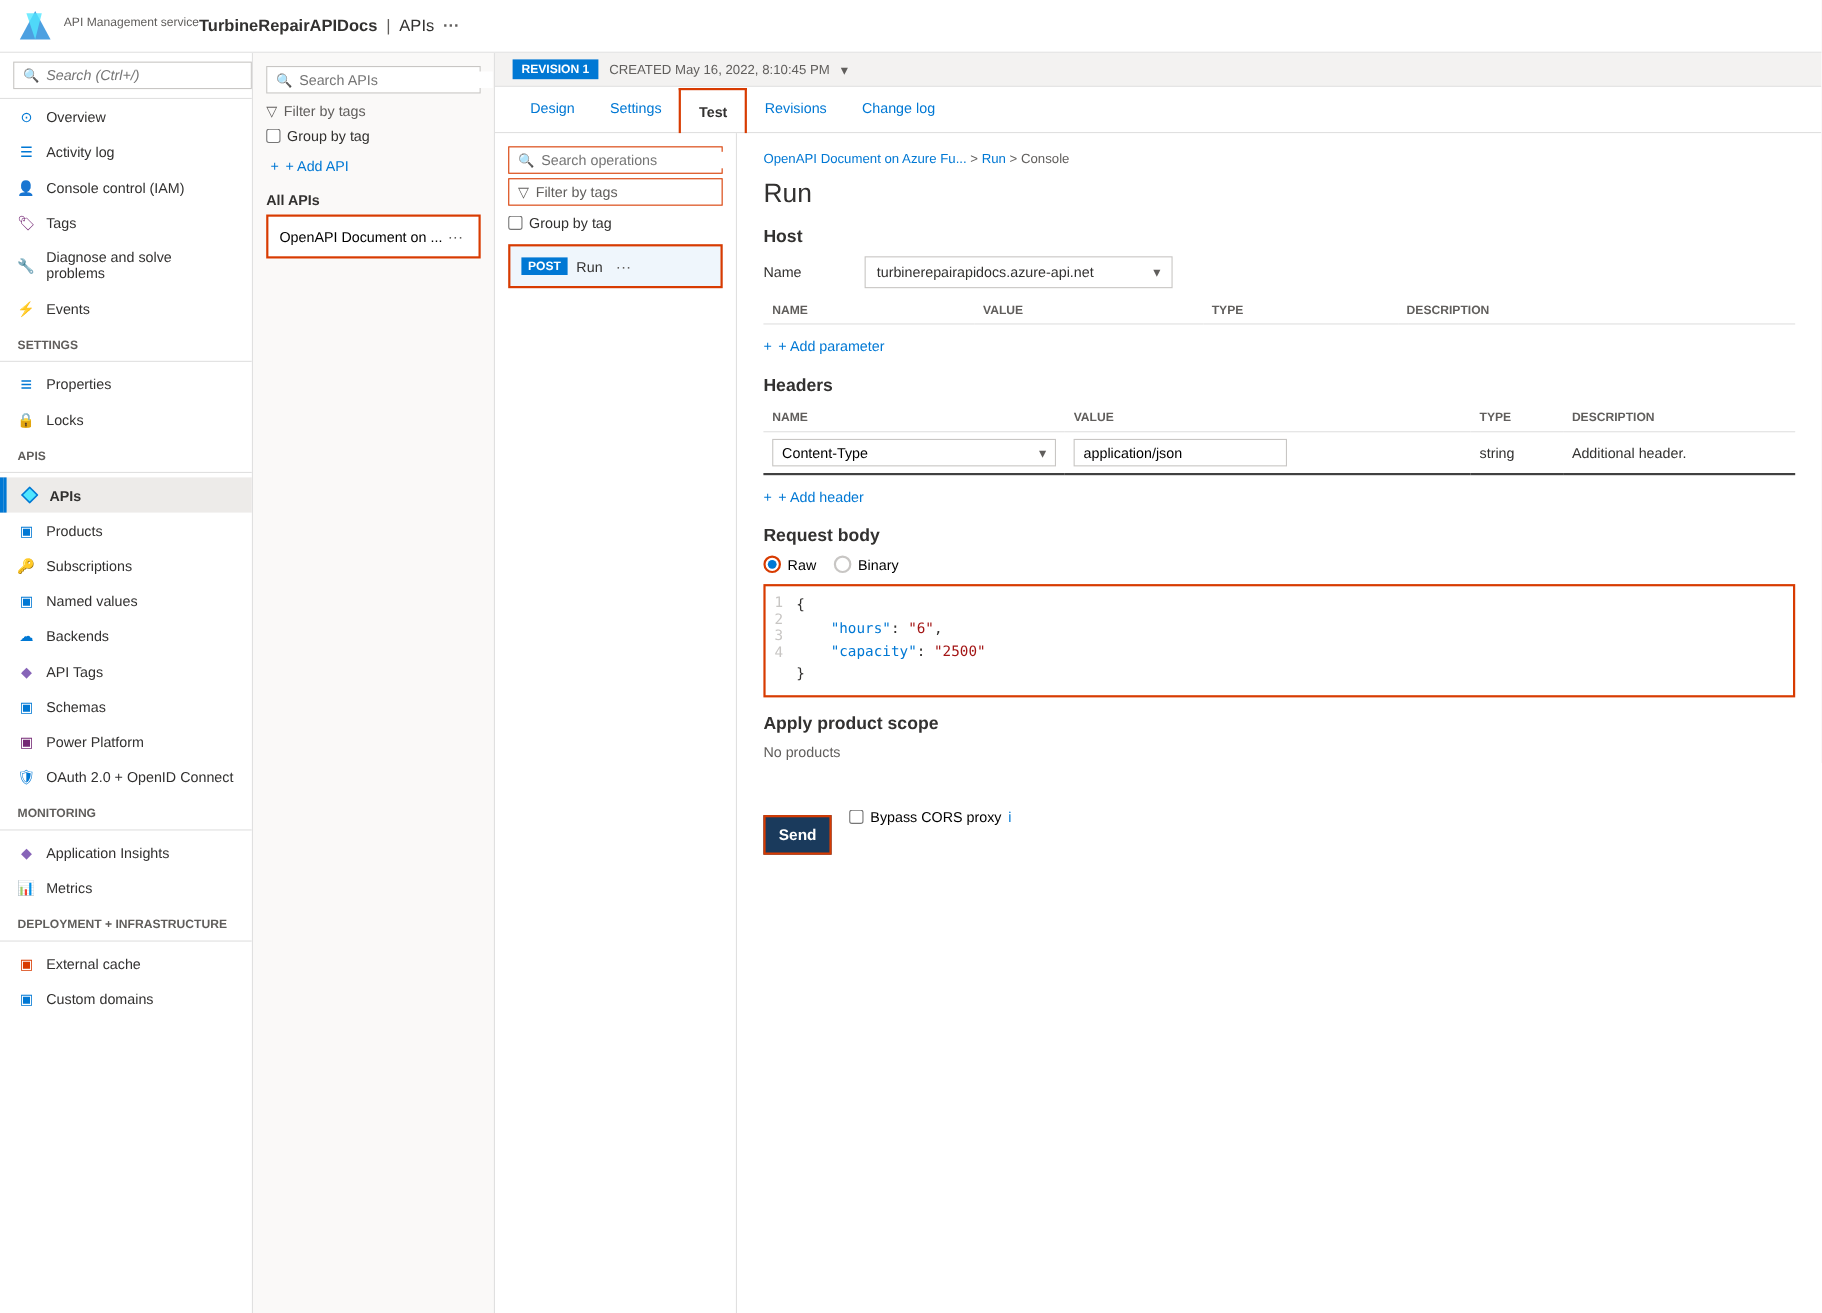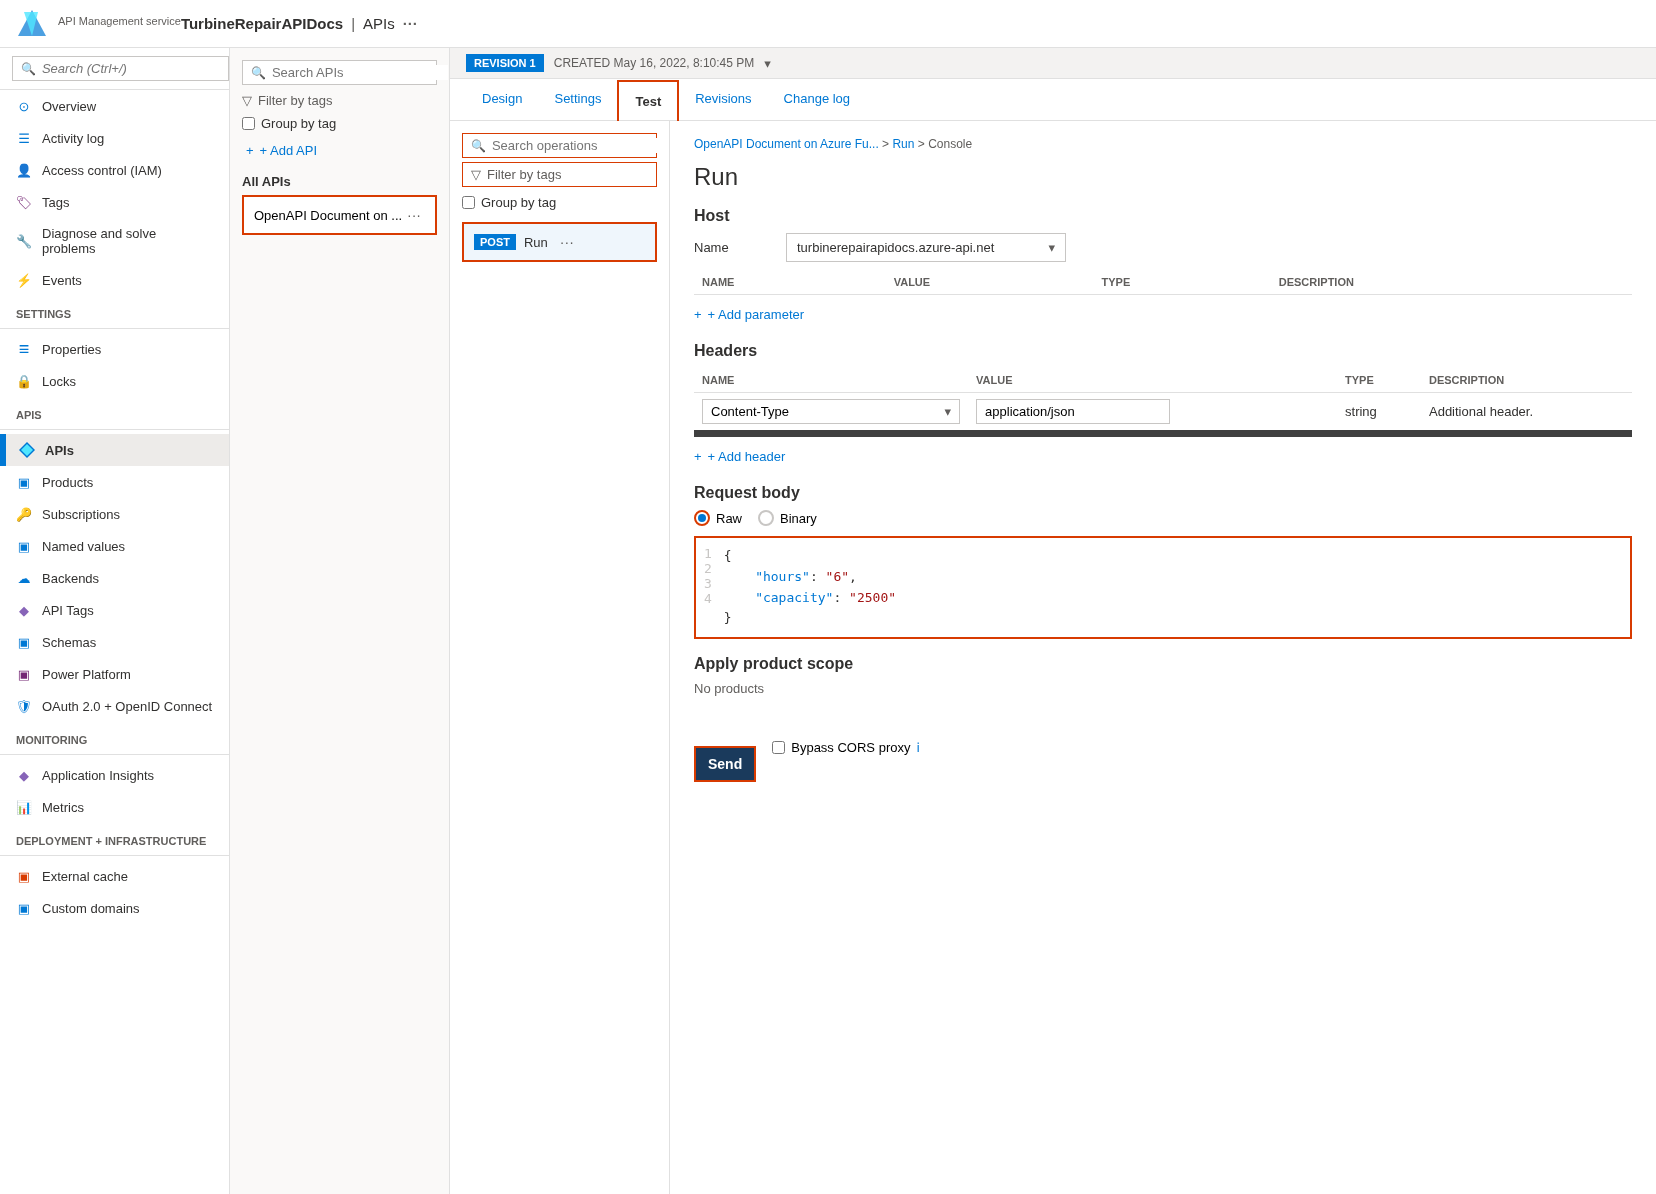--- a/index.html
+++ b/index.html
@@ -74,21 +74,21 @@
     .breadcrumb a { color: #0078d4; text-decoration: none; }
     .detail-title { font-size: 24px; font-weight: 400; color: #323130; margin-bottom: 16px; }
 
     .section-title { font-size: 16px; font-weight: 600; color: #323130; margin: 16px 0 8px 0; }
     .host-row { display: flex; align-items: center; margin-bottom: 8px; }
     .host-label { width: 60px; font-size: 13px; color: #323130; }
     .host-select { border: 1px solid #c8c6c4; padding: 6px 10px; font-size: 13px; color: #323130; background: #fff; display: flex; align-items: center; justify-content: space-between; min-width: 280px; margin-left: 32px; }
 
     .params-table { width: 100%; border-collapse: collapse; margin-bottom: 8px; }
     .params-table th { text-align: left; font-size: 11px; font-weight: 600; color: #605e5c; padding: 6px 8px; border-bottom: 1px solid #e0e0e0; text-transform: uppercase; }
-    .params-table td { padding: 6px 8px; border-bottom: 7px solid #404040; font-size: 13px; }
+    .params-table td { padding: 6px 8px; border-bottom: 2px solid #404040; font-size: 13px; }
     .add-btn { display: flex; align-items: center; gap: 6px; color: #0078d4; font-size: 13px; cursor: pointer; padding: 4px 0; }
 
     .header-select { border: 1px solid #c8c6c4; padding: 4px 8px; font-size: 13px; background: #fff; min-width: 140px; display: flex; align-items: center; justify-content: space-between; }
     .header-value-input { border: 1px solid #c8c6c4; padding: 4px 8px; font-size: 13px; background: #fff; min-width: 180px; }
     .header-type { font-size: 13px; color: #323130; text-align: center; }
     .header-desc { font-size: 13px; color: #323130; }
     .radio-row { display: flex; align-items: center; gap: 16px; margin-bottom: 10px; }
     .radio-option { display: flex; align-items: center; gap: 6px; font-size: 13px; cursor: pointer; }
     .radio-btn { width: 16px; height: 16px; border-radius: 50%; border: 2px solid #0078d4; display: flex; align-items: center; justify-content: center; }
     .radio-btn.selected::after { content: ''; width: 8px; height: 8px; border-radius: 50%; background: #0078d4; }
@@ -156,21 +156,21 @@
       <div class="nav-item">
         <span class="nav-icon icon-overview"></span>
         <span>Overview</span>
       </div>
       <div class="nav-item">
         <span class="nav-icon icon-activity"></span>
         <span>Activity log</span>
       </div>
       <div class="nav-item">
         <span class="nav-icon">👤</span>
-        <span>Access control (IAM)</span>
+        <span>Console control (IAM)</span>
       </div>
       <div class="nav-item">
         <span class="nav-icon" style="color:#742774;">🏷</span>
         <span>Tags</span>
       </div>
       <div class="nav-item">
         <span class="nav-icon">🔧</span>
         <span>Diagnose and solve problems</span>
       </div>
       <div class="nav-item">

